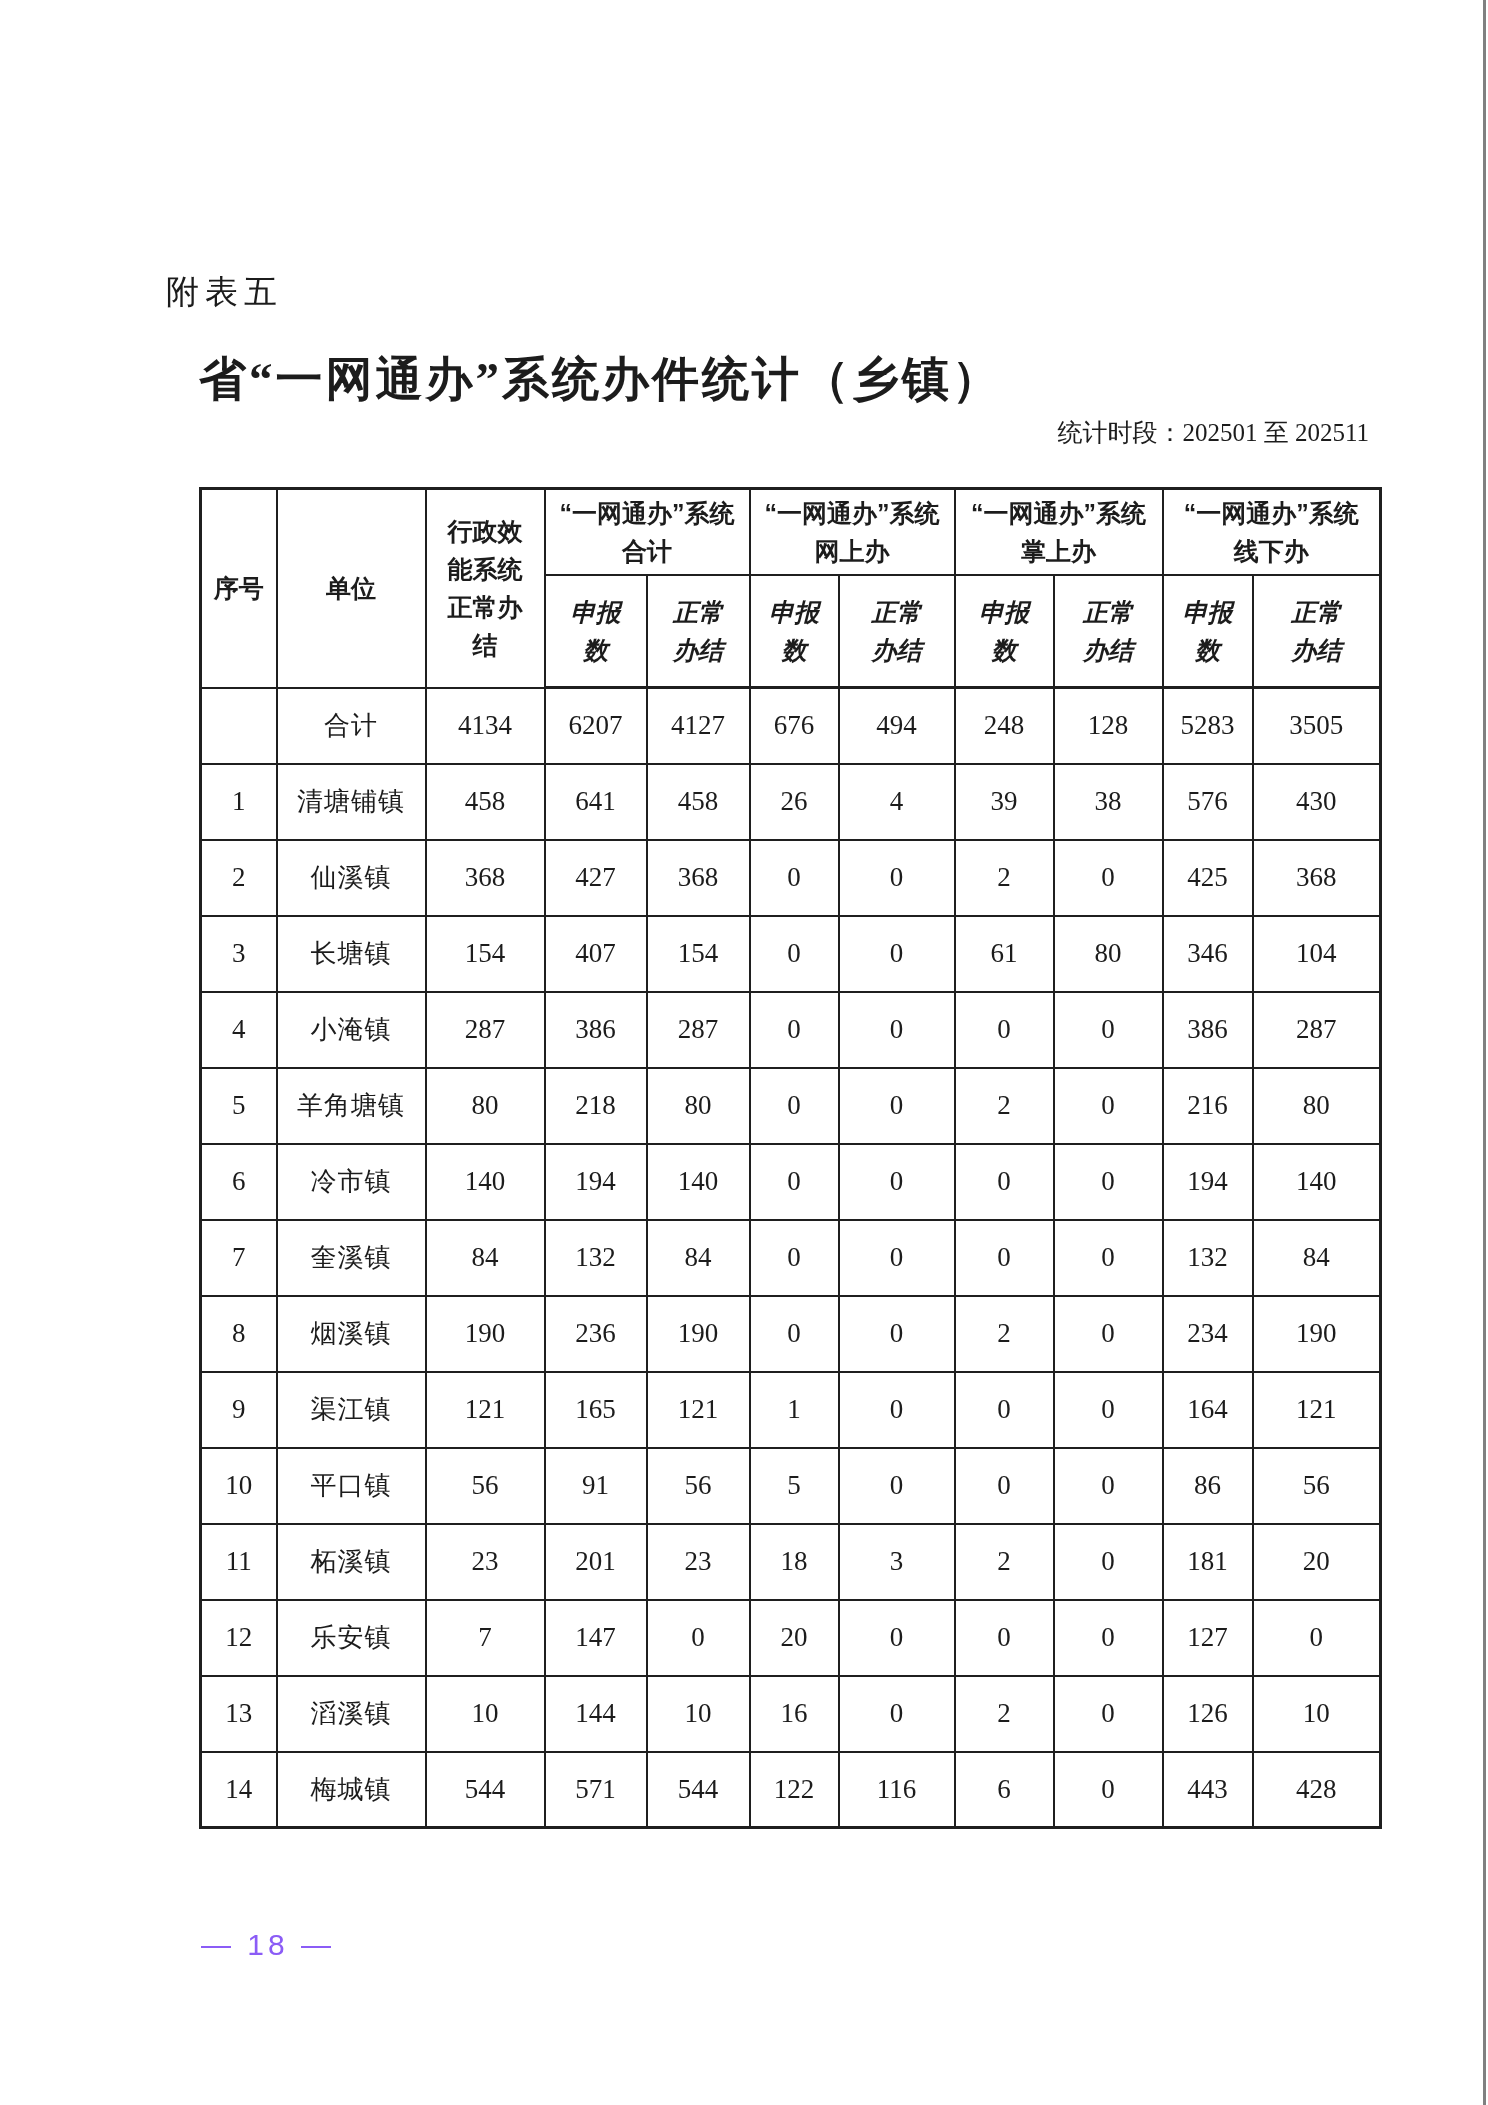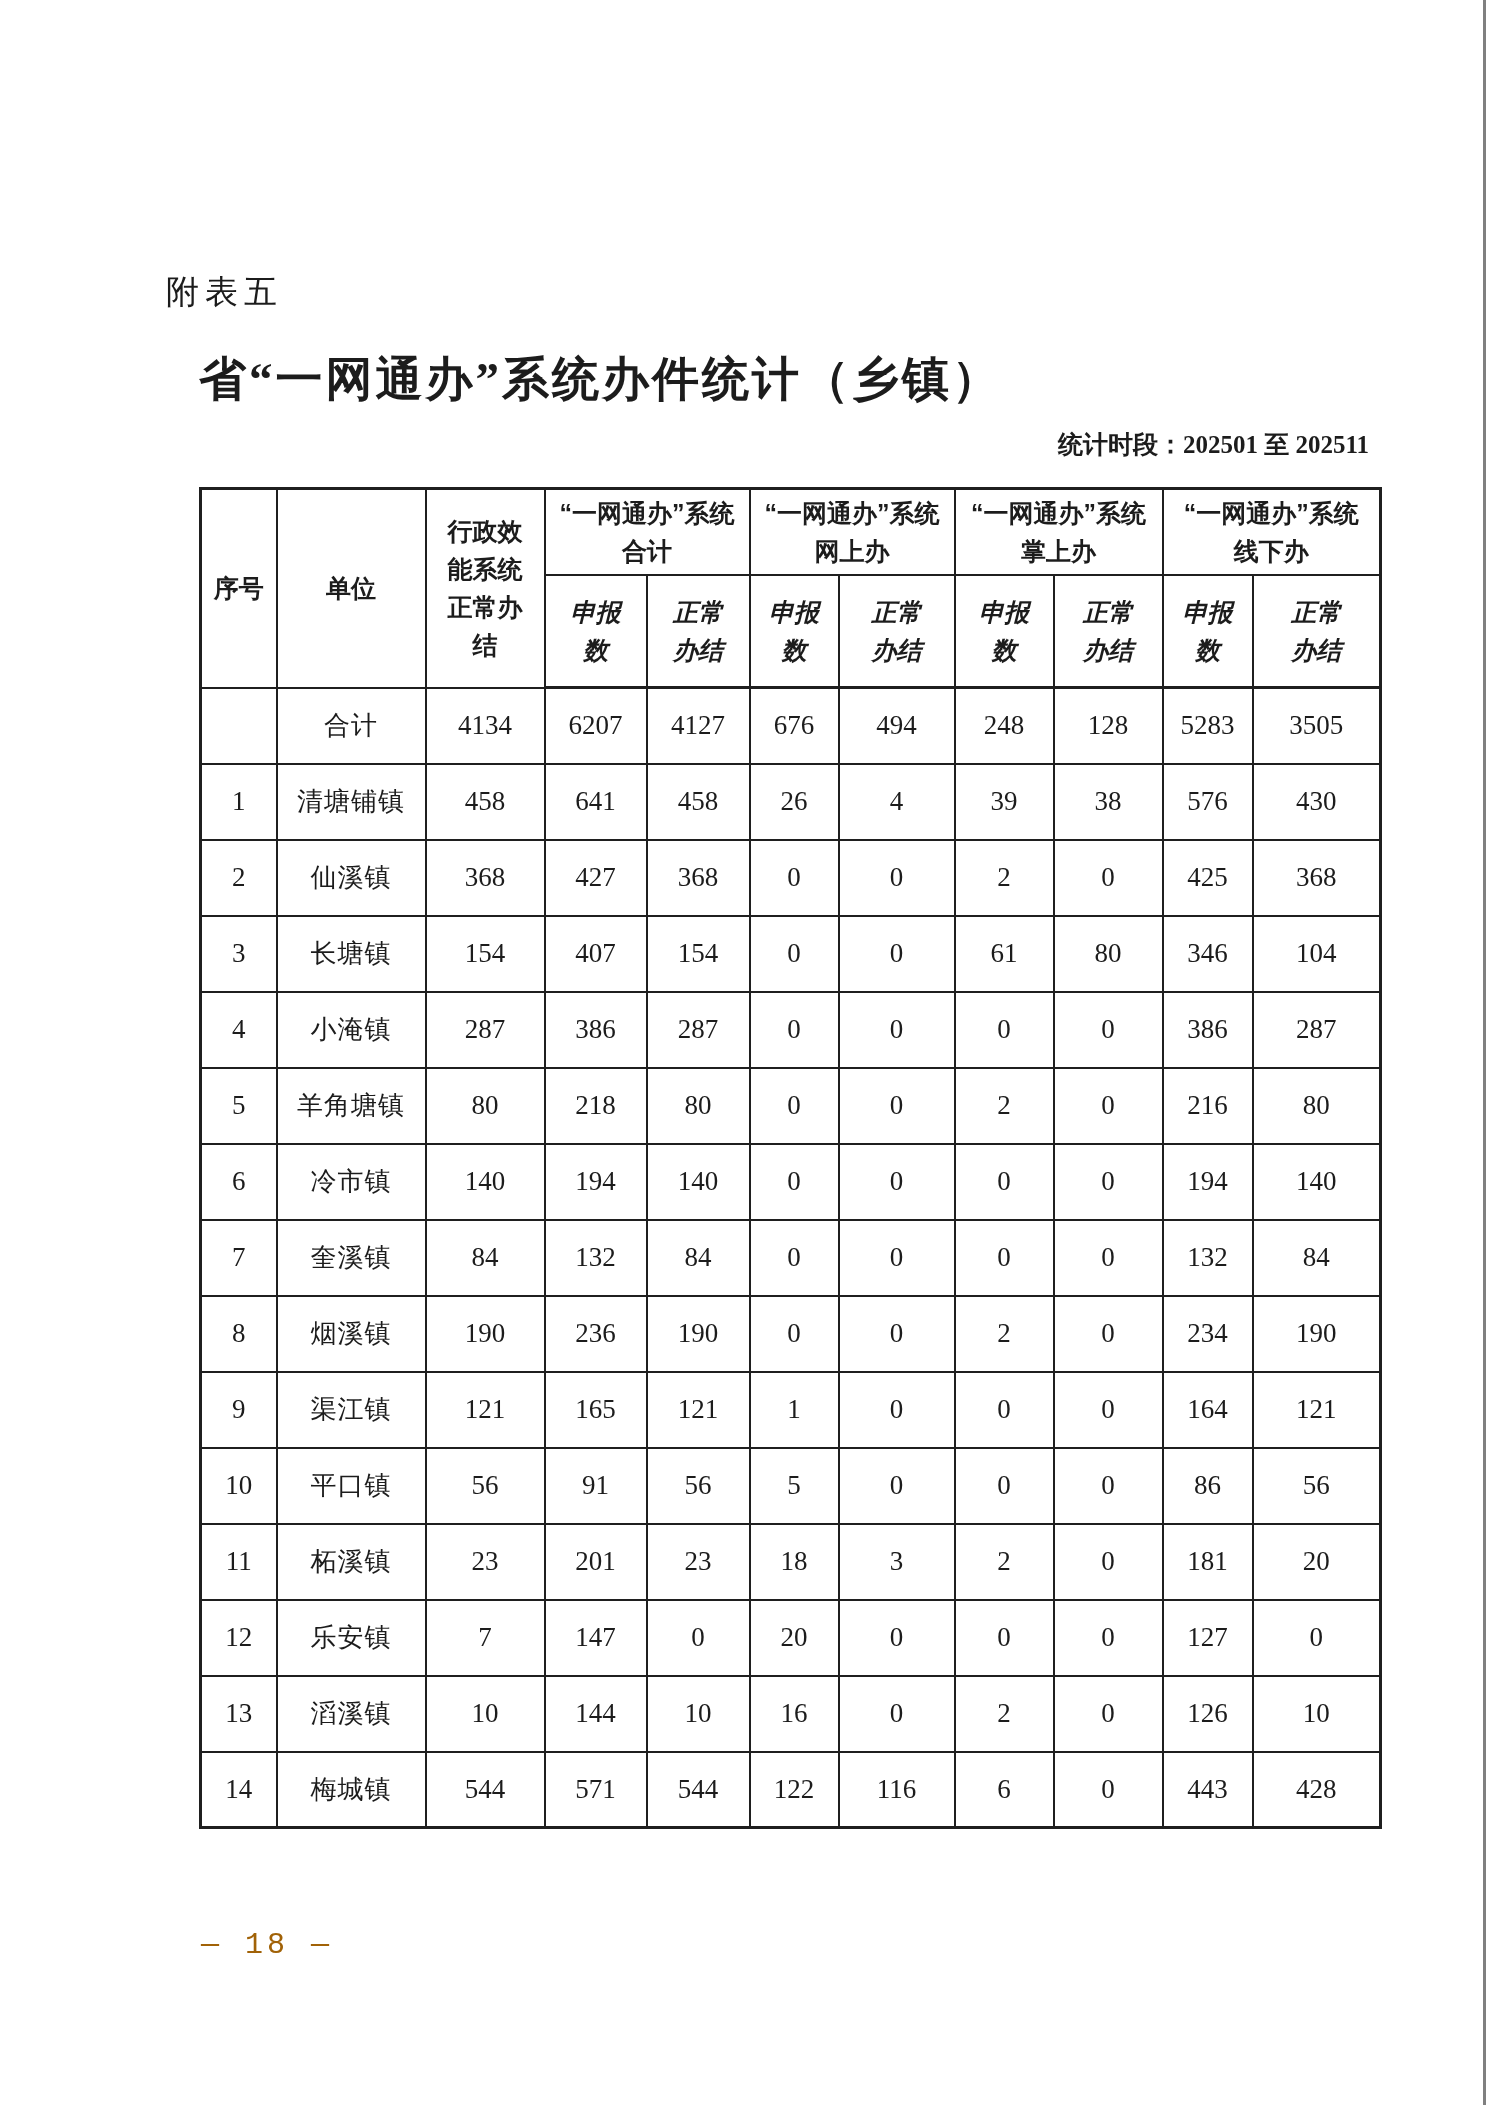--- a/index.html
+++ b/index.html
@@ -30,25 +30,25 @@
     left:199px; top:348px;
     width:1180px;
     text-align:left;
     font-size:47px;
     font-weight:700;
     letter-spacing:3px;
     font-family:"Liberation Serif", serif;
   }
   .doc-subtitle{
     position:absolute;
-    left:199px; top:428px;
+    left:199px; top:416px;
     width:1170px;
     text-align:right;
     font-size:25px;
-    font-weight:700;
+    font-weight:400;
     font-family:"Liberation Serif", serif;
   }
   table.stat{
     position:absolute;
     left:199px; top:487px;
     border-collapse:collapse;
     table-layout:fixed;
     width:1180px;
     border:3px solid #1f1f1f;
   }
@@ -76,22 +76,22 @@
   }
   tbody td.unit{font-size:26px; letter-spacing:1px;}
   .w2{width:60px;margin:17px auto;font-style:italic;}
   .w3{width:82px;margin:0 auto;}
   .wg{width:196px;margin:4px auto;}
   .page-number{
     position:absolute;
     left:201px; top:1928px;
     font-size:30px;
     letter-spacing:4px;
-    font-family:Liberation Mono, monospace;
-    color:#a16207;
+    font-family:Liberation Sans, sans-serif;
+    color:#8b5cf6;
   }
 </style>
 </head>
 <body>
 
 <div class="scan-edge"></div>
 
 <div class="page-tag">附表五</div>
 
 <h1 class="doc-title" style="margin:0;">省“一网通办”系统办件统计（乡镇）</h1>

